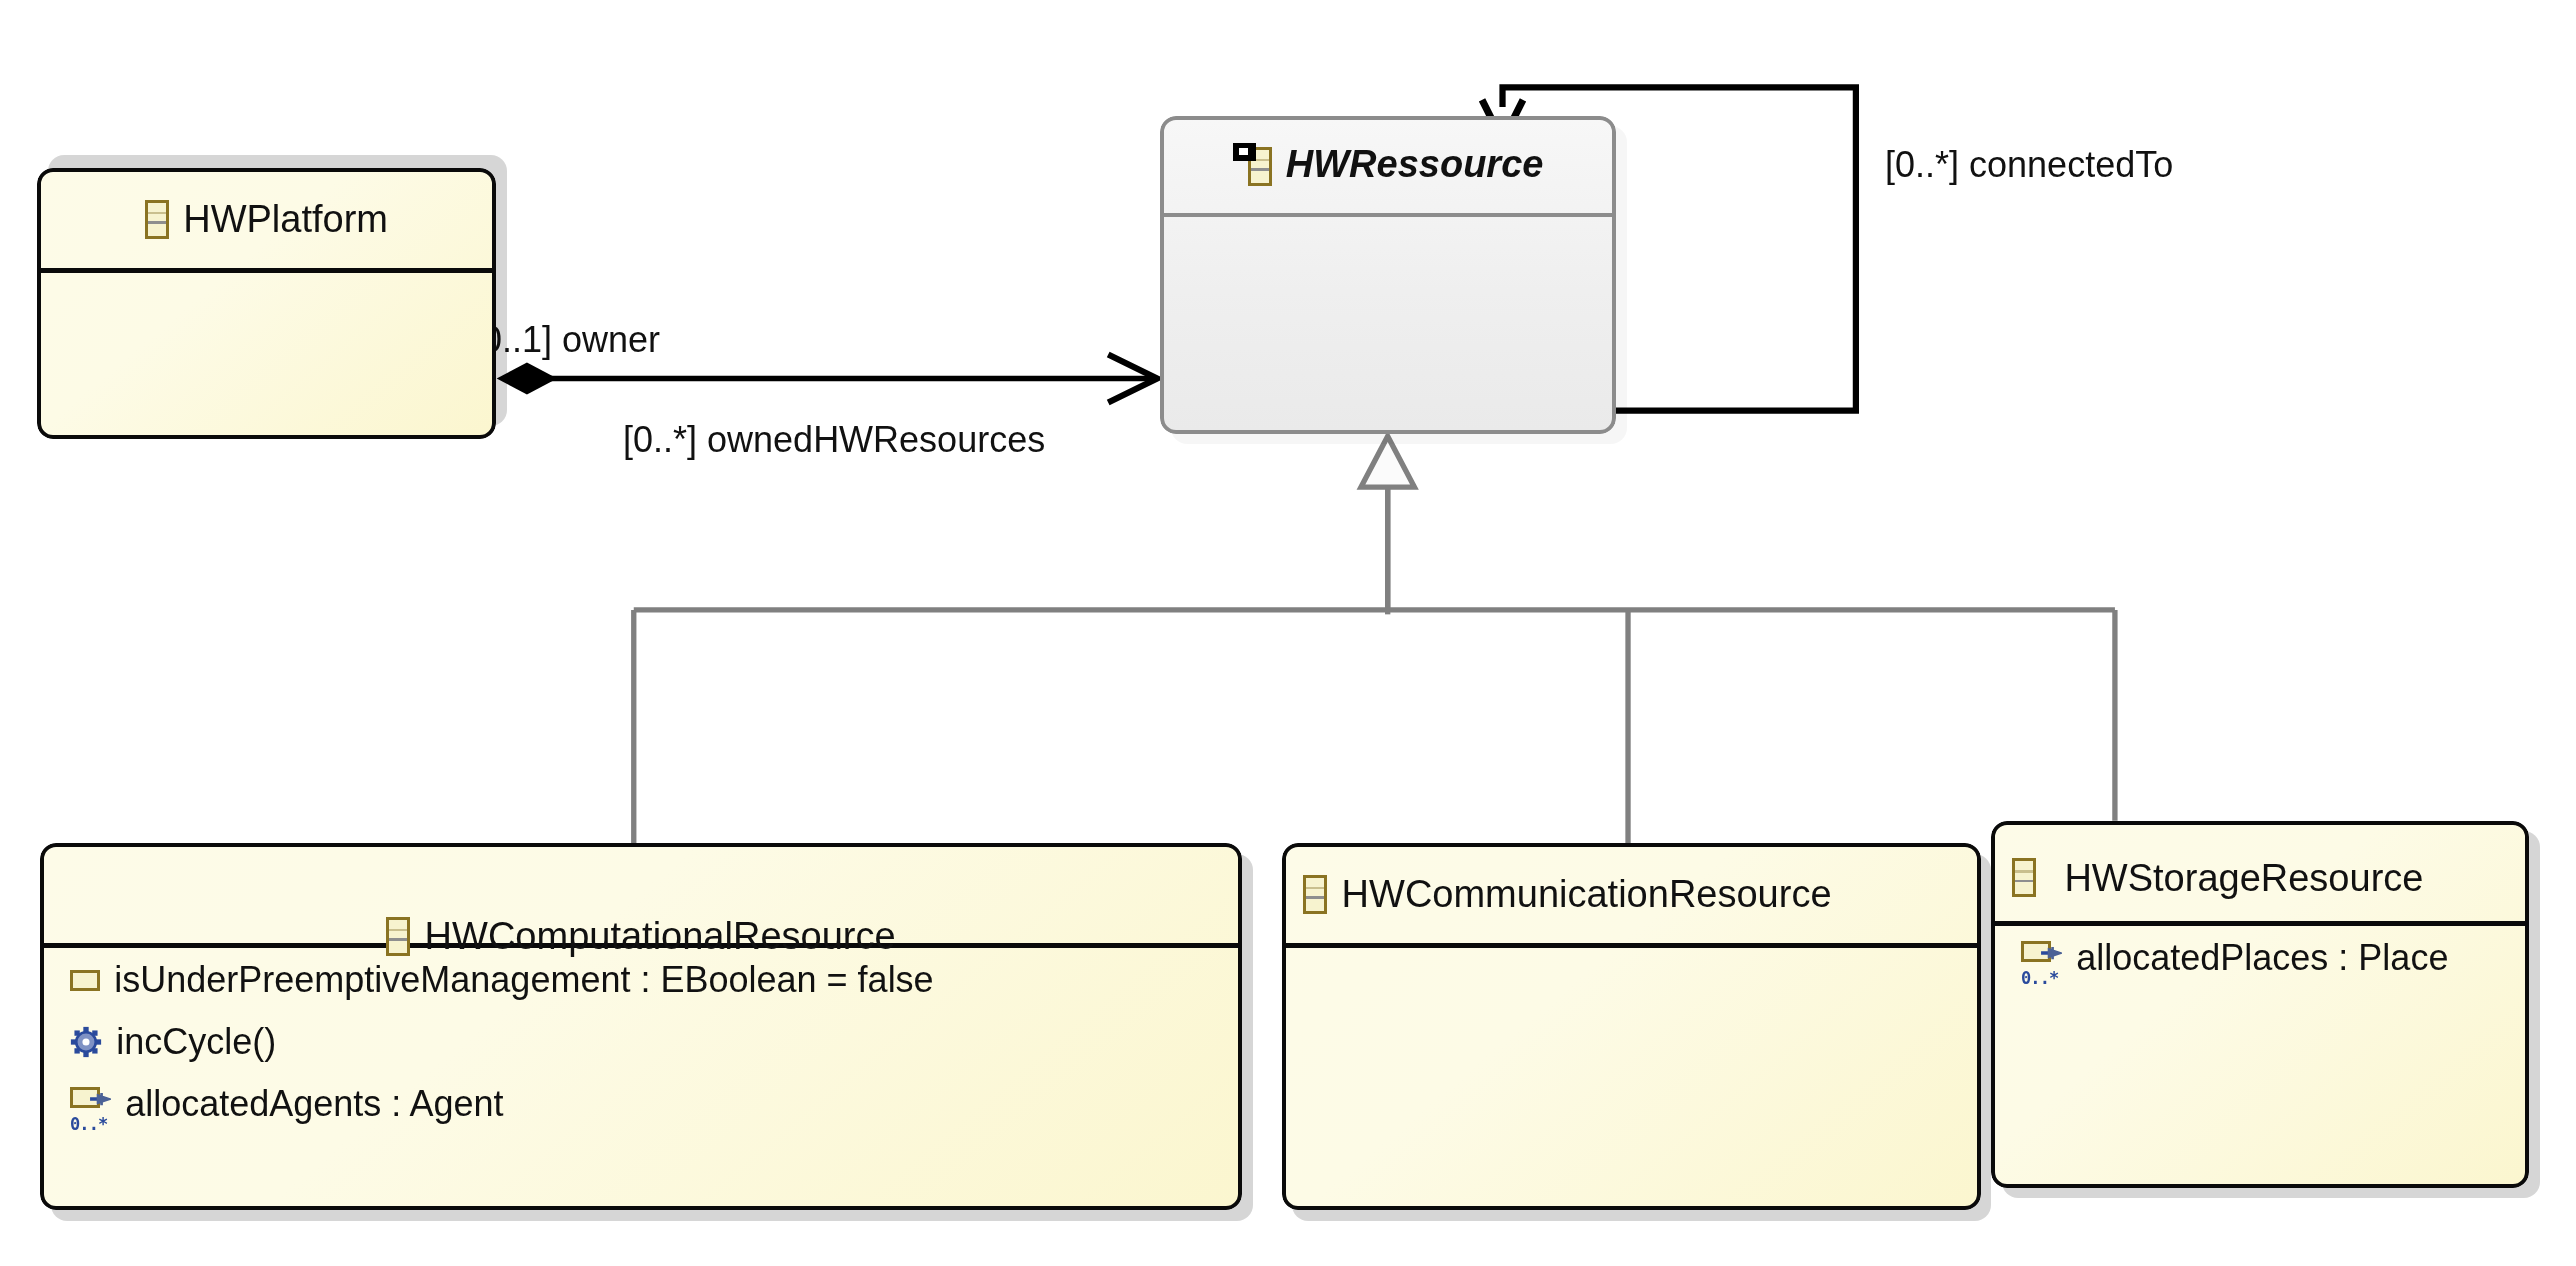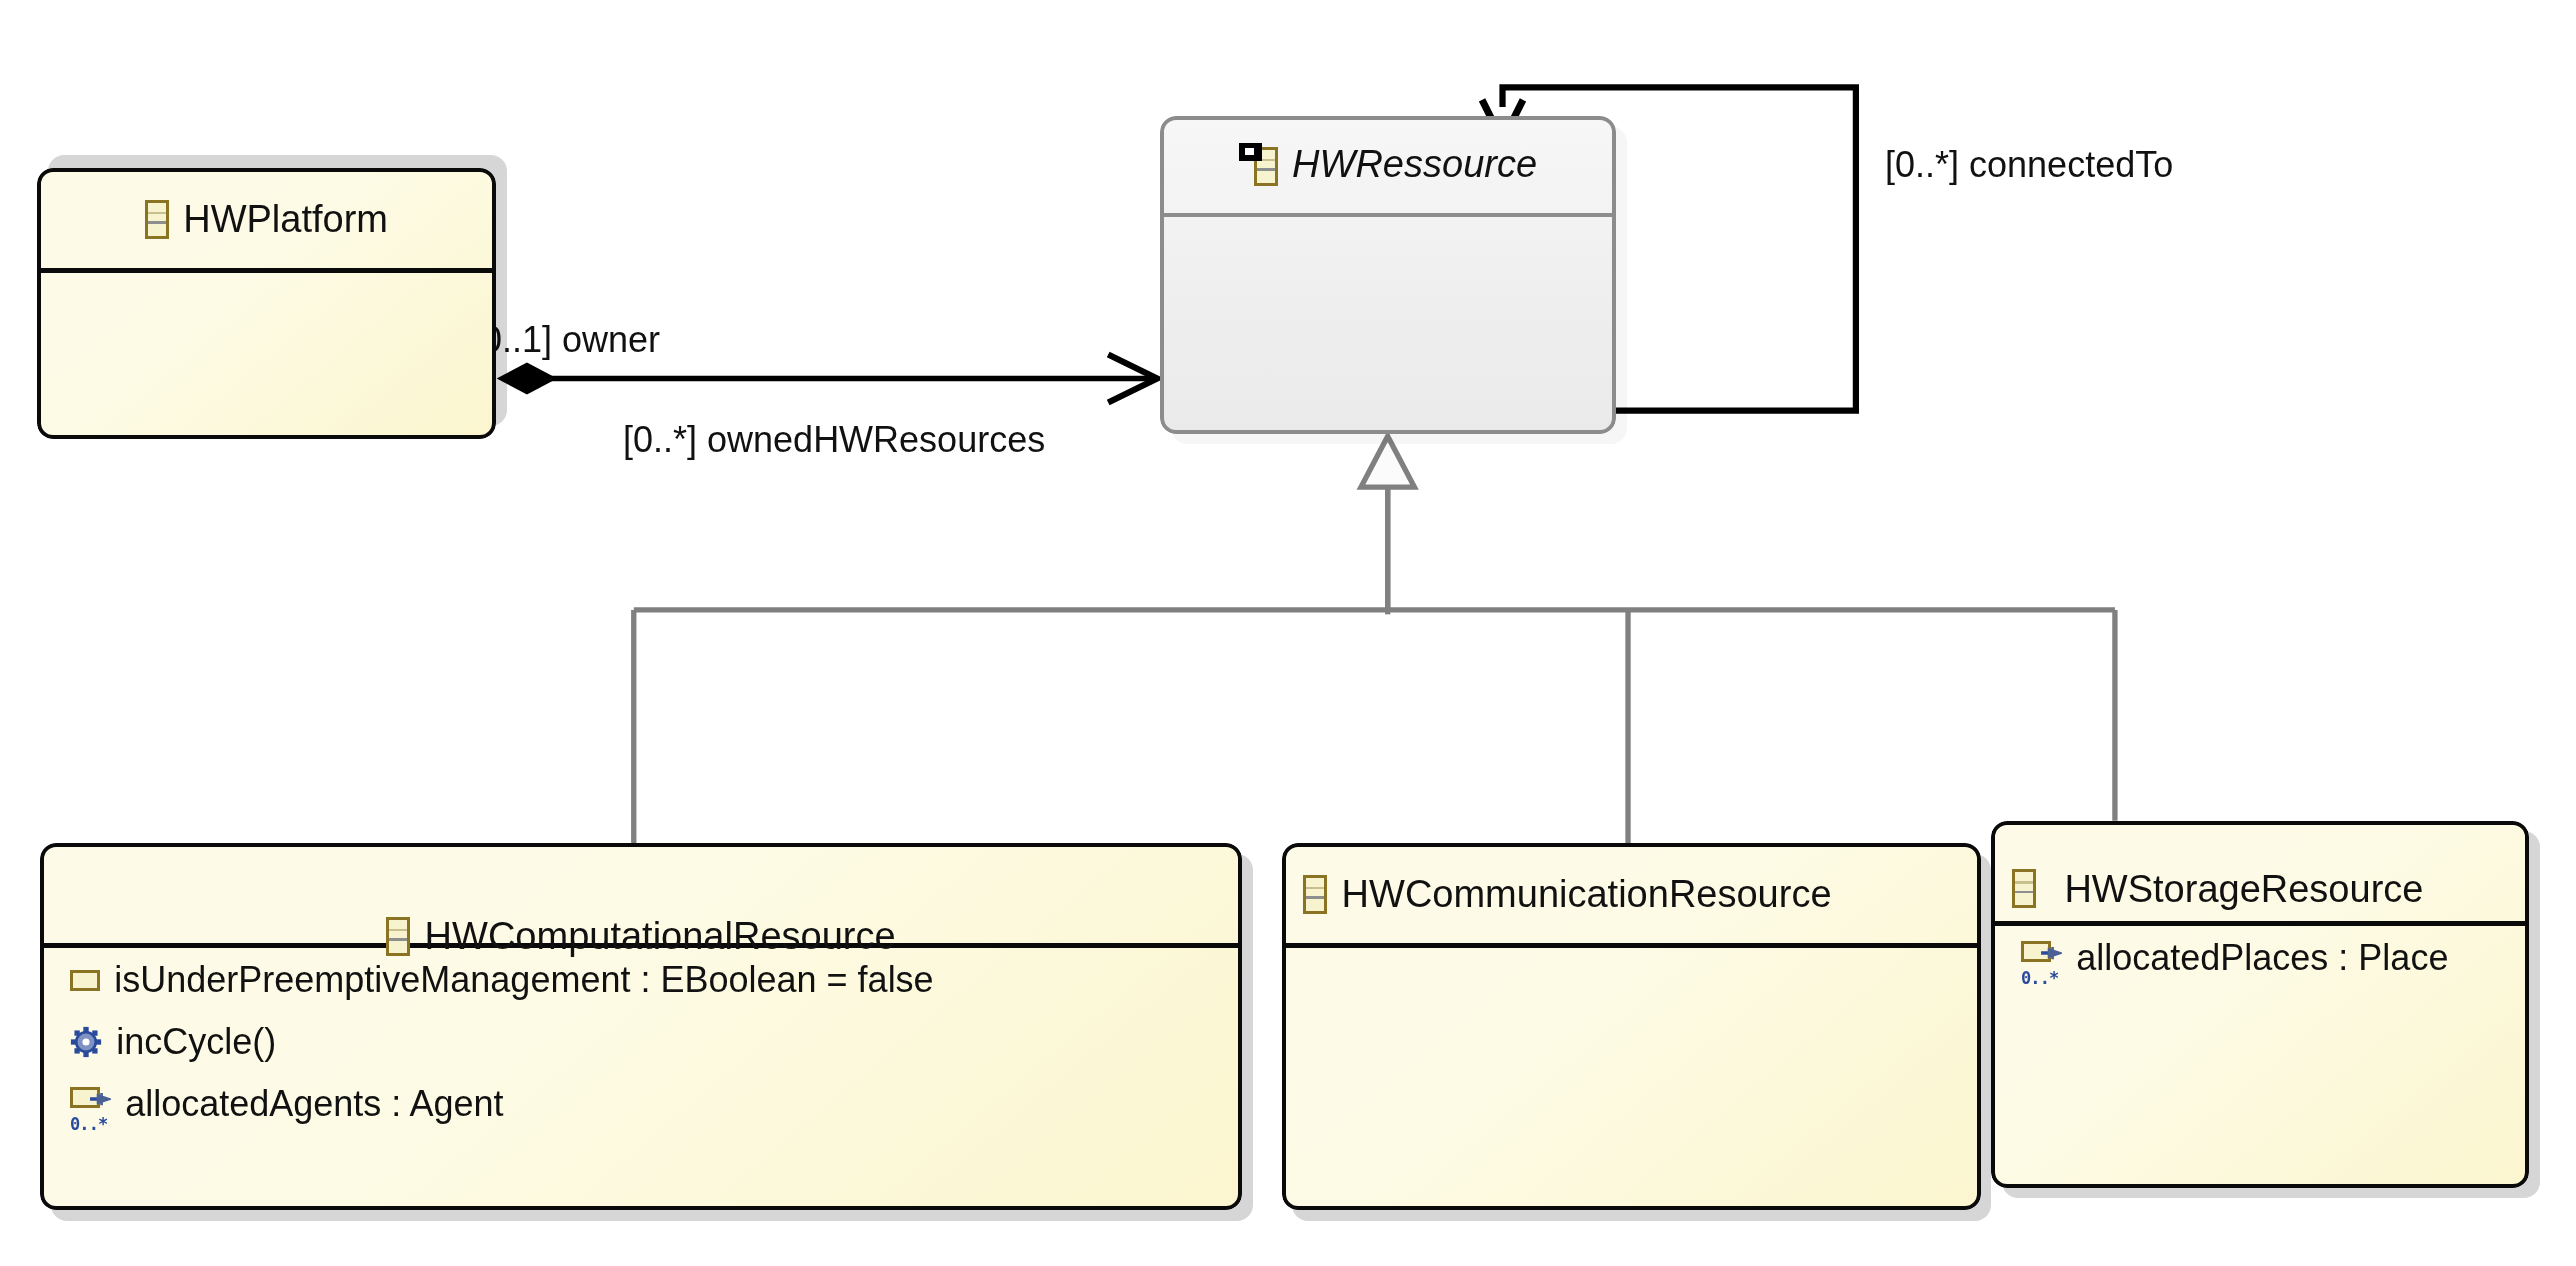--- a/index.html
+++ b/index.html
@@ -116,21 +116,21 @@
     <div class="frame">
       <div class="sep" style="top:96px;"></div>
     </div>
     <div class="title-row" style="top:28.5px;height:45px;">
       <span class="ico-class"></span>
       <span class="title-txt">HWPlatform</span>
     </div>
   </div>
 
   <div class="shadow" style="left:1171px;top:126px;width:456px;height:318px;opacity:.22;"></div>
-  <div class="node grey" style="left:1160px;top:116px;width:456px;height:318px;">
+  <div class="node grey" style="left:1160px;top:116px;width:456px;height:318px;font-weight:bold;">
     <div class="frame">
       <div class="sep" style="top:93px;"></div>
     </div>
     <div class="title-row" style="top:25px;height:46px;">
       <span class="ico-badge">
         <span class="ico-class"></span>
           <span class="bdg"></span>
       </span>
       <span class="title-txt abstract">HWRessource</span>
     </div>
@@ -193,21 +193,21 @@
       <span class="ico-class"></span>
       <span class="title-txt">HWCommunicationResource</span>
     </div>
   </div>
 
   <div class="shadow" style="left:2002px;top:831px;width:538px;height:367px;"></div>
   <div class="node yellow" style="left:1991px;top:821px;width:538px;height:367px;">
     <div class="frame">
       <div class="sep" style="top:96px;"></div>
     </div>
-    <div class="title-row left" style="top:45px;height:45px;padding-left:21.4px;gap:28px;">
+    <div class="title-row left" style="top:34px;height:45px;padding-left:21.4px;gap:28px;">
       <span class="ico-class"></span>
       <span class="title-txt">HWStorageResource</span>
     </div>
     <div class="members" style="top:116px;">
       <div class="member">
         <span class="ico-ref">
           <span class="rect"></span>
           <svg class="arr" viewBox="0 0 24 16" width="21.4" height="14.2">
             <path d="M0,8 L16,8" stroke="#2a4a9c" stroke-width="4" fill="none"></path>
             <path d="M13,1 L13,15 M9,4 L21,8 L9,12 Z" stroke="#4b6196" stroke-width="3" fill="#4b6196"></path>

